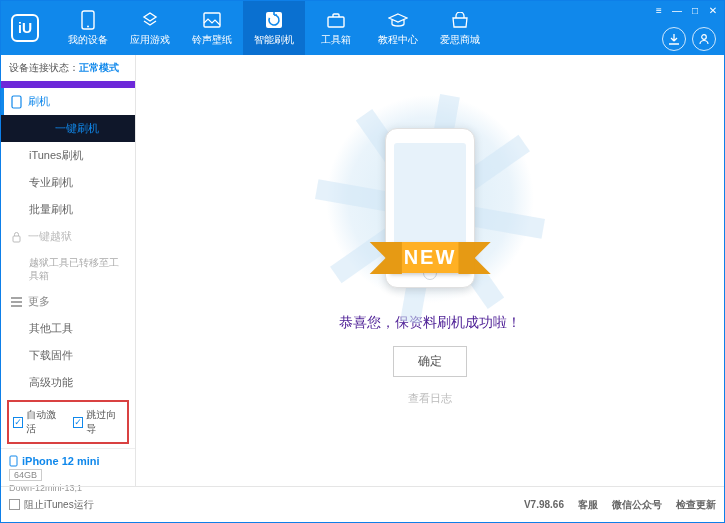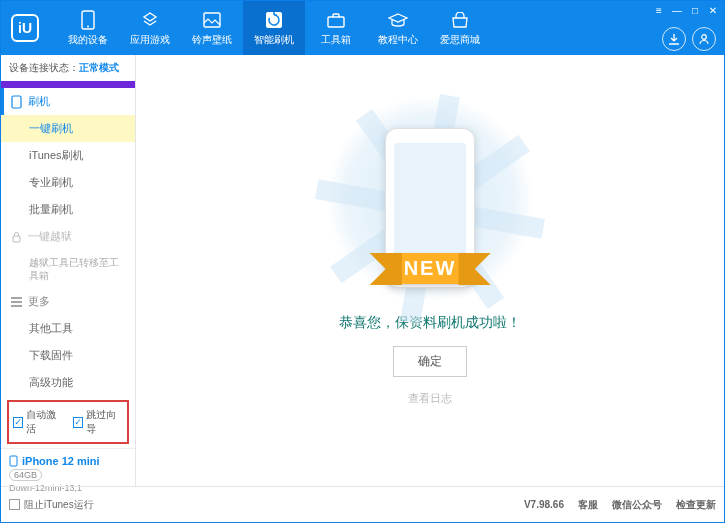--- a/index.html
+++ b/index.html
@@ -19,42 +19,42 @@
 .win-controls span { width: 14px; height: 14px; display: inline-flex; align-items: center; justify-content: center; cursor: pointer; }
 .circlebtns { position: absolute; right: 8px; bottom: 4px; display: flex; gap: 6px; }
 .circlebtn { width: 24px; height: 24px; border: 1.5px solid rgba(255,255,255,.8); border-radius: 50%; display: flex; align-items: center; justify-content: center; font-size: 12px; cursor: pointer; }
 .body { flex: 1; display: flex; min-height: 0; }
 .sidebar { width: 135px; border-right: 1px solid #e5e5e5; display: flex; flex-direction: column; font-size: 11px; color: #555; }
 .conn-status { padding: 6px 8px; font-size: 10px; border-bottom: 7px solid #6d28d9; }
 .conn-status b { color: #1088eb; }
 .sb-section { padding: 6px 10px; display: flex; align-items: center; gap: 6px; color: #888; }
 .sb-section.blue { color: #1088eb; border-left: 3px solid #1088eb; padding-left: 7px; }
 .sb-item { padding: 6px 10px 6px 28px; cursor: pointer; color: #666; }
-.sb-item.active { background: #fef9c3; color: #1088eb; }
+.sb-item.active { background: #0f172a; color: #1088eb; text-align: center; }
 .sb-item.note { color: #aaa; font-size: 10px; line-height: 1.3; }
 .checkrow { border: 2px solid #d94141; margin: 4px 6px; padding: 6px 4px; display: flex; gap: 10px; font-size: 10px; }
 .chk { display: flex; align-items: center; gap: 3px; cursor: pointer; }
 .chkbox { width: 11px; height: 11px; border: 1px solid #1088eb; display: inline-flex; align-items: center; justify-content: center; color: #1088eb; font-size: 9px; }
 .device-block { padding: 6px 8px; font-size: 10px; border-top: 1px solid #eee; }
 .device-name { color: #1088eb; font-weight: bold; font-size: 11px; display: flex; align-items: center; gap: 4px; }
-.storage-pill { display: inline-block; border: 1px solid #ccc; border-radius: 6px; padding: 0 4px; font-size: 9px; color: #888; margin-top: 2px; }
+.storage-pill { display: inline-block; border: 1px solid #ccc; border-radius: 0; padding: 0 4px; font-size: 9px; color: #888; margin-top: 2px; }
 .device-sub { color: #999; font-size: 9px; margin-top: 2px; }
 .main { flex: 1; display: flex; flex-direction: column; align-items: center; justify-content: center; position: relative; }
 .phone-illus { position: relative; width: 170px; height: 180px; margin-top: -18px; }
 .burst { position: absolute; left: 50%; top: 45%; transform: translate(-50%,-50%); width: 210px; height: 210px; background: radial-gradient(circle,#d9ecf7 0,#eaf4fb 55%,rgba(255,255,255,0) 70%); border-radius: 50%; }
 .rays { position: absolute; left: 50%; top: 45%; transform: translate(-50%,-50%); width: 230px; height: 230px; }
 .ray { position: absolute; left: 50%; top: 50%; width: 115px; height: 20px; background: #cfe6f5; transform-origin: 0 50%; opacity: .55; }
 .phone { position: absolute; left: 50%; top: 50%; transform: translate(-50%,-50%); width: 90px; height: 160px; background: #fff; border-radius: 12px; box-shadow: 0 2px 8px rgba(0,0,0,.15); border: 1px solid #e0e0e0; }
 .phone::before { content: ""; position: absolute; top: 14px; left: 8px; right: 8px; bottom: 22px; background: #e7f2fa; border-radius: 3px; }
 .phone::after { content: ""; position: absolute; bottom: 7px; left: 50%; transform: translateX(-50%); width: 12px; height: 12px; border: 1.5px solid #cfd6db; border-radius: 50%; }
-.newribbon { position: absolute; left: 50%; bottom: 14px; transform: translateX(-50%); background: #ffb024; color: #fff; font-weight: 900; font-size: 20px; letter-spacing: 2px; padding: 4px 14px; box-shadow: 0 2px 4px rgba(0,0,0,.2); }
+.newribbon { position: absolute; left: 50%; bottom: 25px; transform: translateX(-50%); background: #ffb024; color: #fff; font-weight: 900; font-size: 20px; letter-spacing: 2px; padding: 4px 14px; box-shadow: 0 2px 4px rgba(0,0,0,.2); }
 .newribbon::before, .newribbon::after { content: ""; position: absolute; top: 0; width: 0; height: 0; border: 16px solid #e69a14; }
 .newribbon::before { left: -20px; border-left-color: transparent; }
 .newribbon::after { right: -20px; border-right-color: transparent; }
-.success-text { margin-top: 16px; font-size: 14px; color: #0f766e; }
+.success-text { margin-top: 16px; font-size: 14px; color: #4c1d95; }
 .okbtn { margin-top: 14px; padding: 6px 24px; border: 1px solid #ccc; background: #fff; font-size: 12px; color: #555; cursor: pointer; }
 .loglink { margin-top: 14px; font-size: 11px; color: #bbb; cursor: pointer; }
 .statusbar { height: 36px; border-top: 1px solid #e5e5e5; display: flex; align-items: center; font-size: 10px; color: #666; padding: 0 8px; }
 .statusbar .left { display: flex; align-items: center; gap: 4px; }
 .statusbar .right { margin-left: auto; display: flex; align-items: center; gap: 14px; font-weight: bold; }
 .sb-chkbox { width: 11px; height: 11px; border: 1px solid #999; display: inline-block; }
 svg { display: block; }
 </style>
 </head>
 <body>

